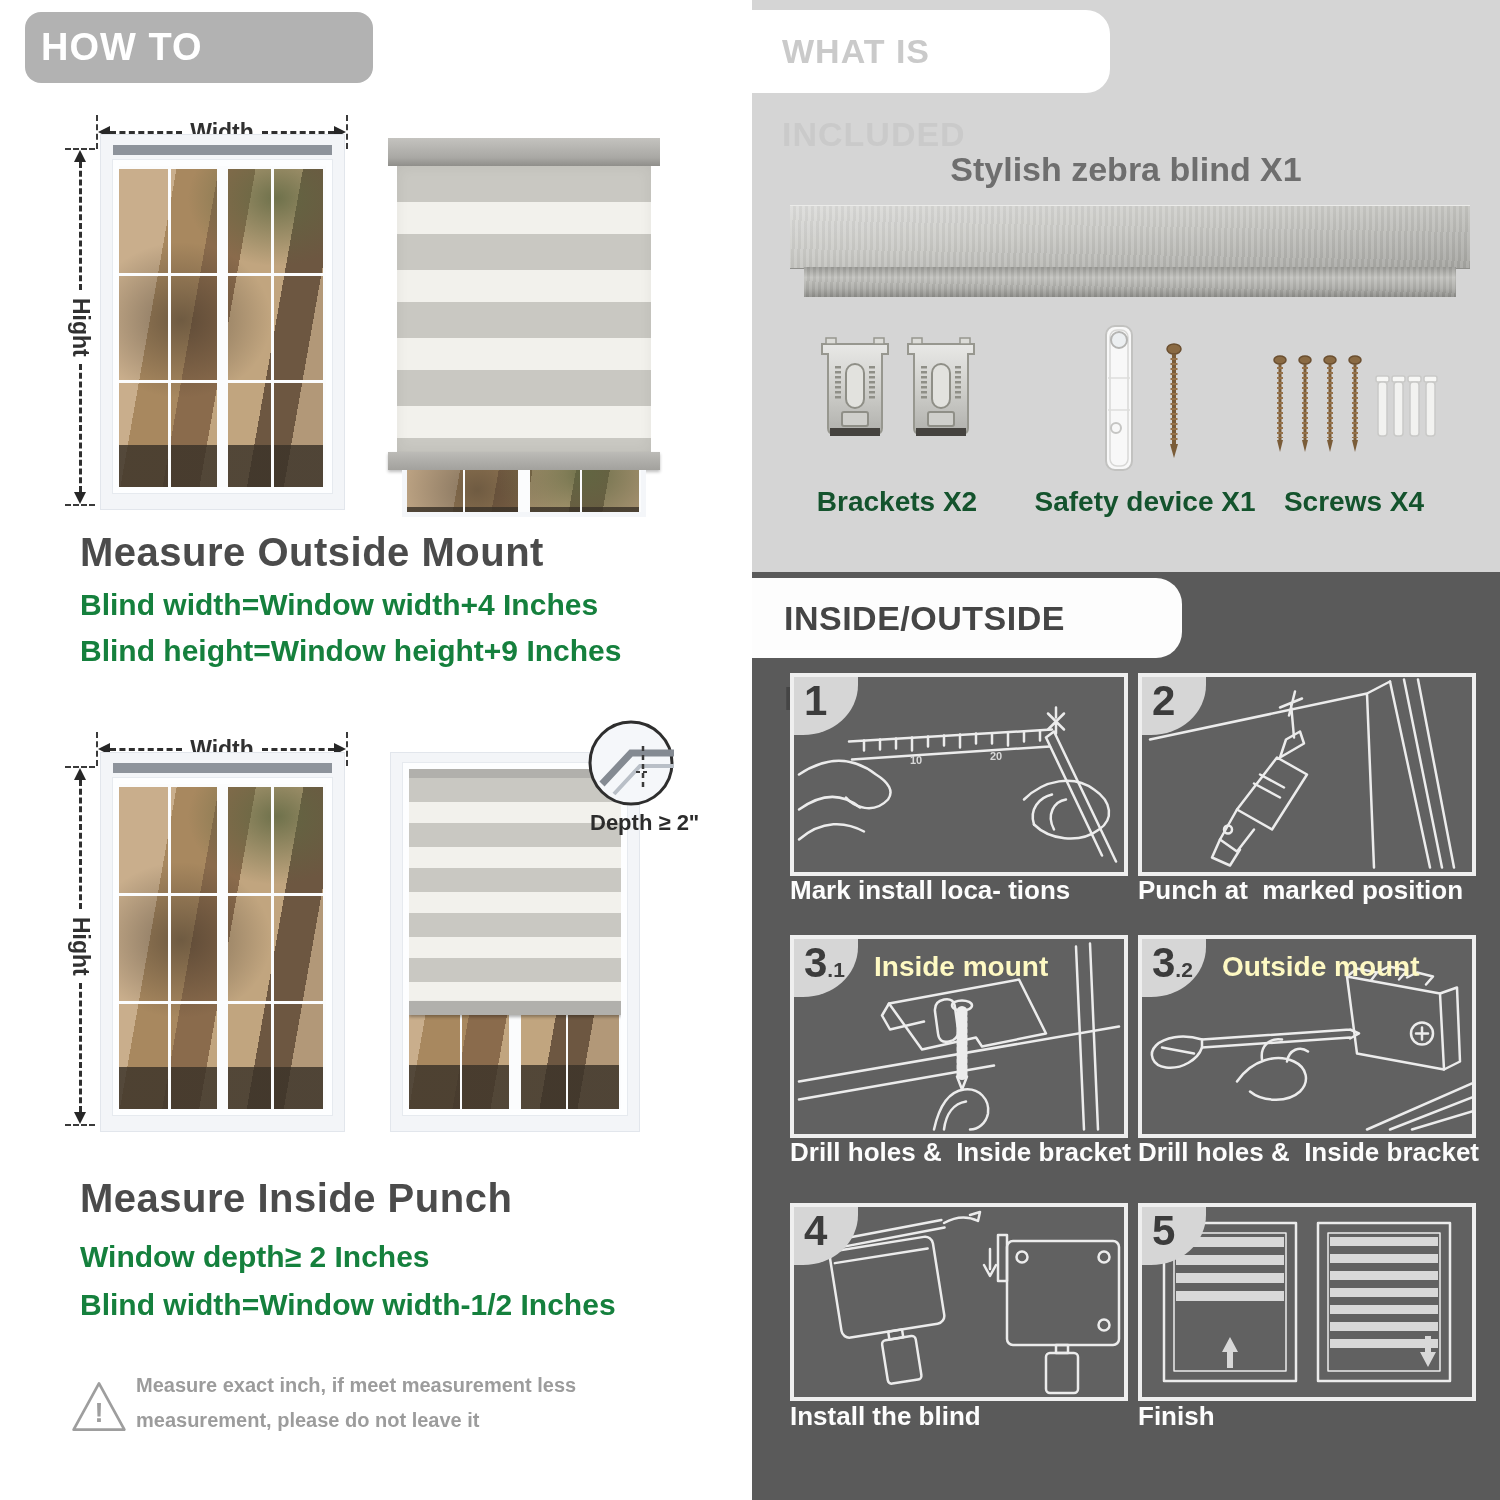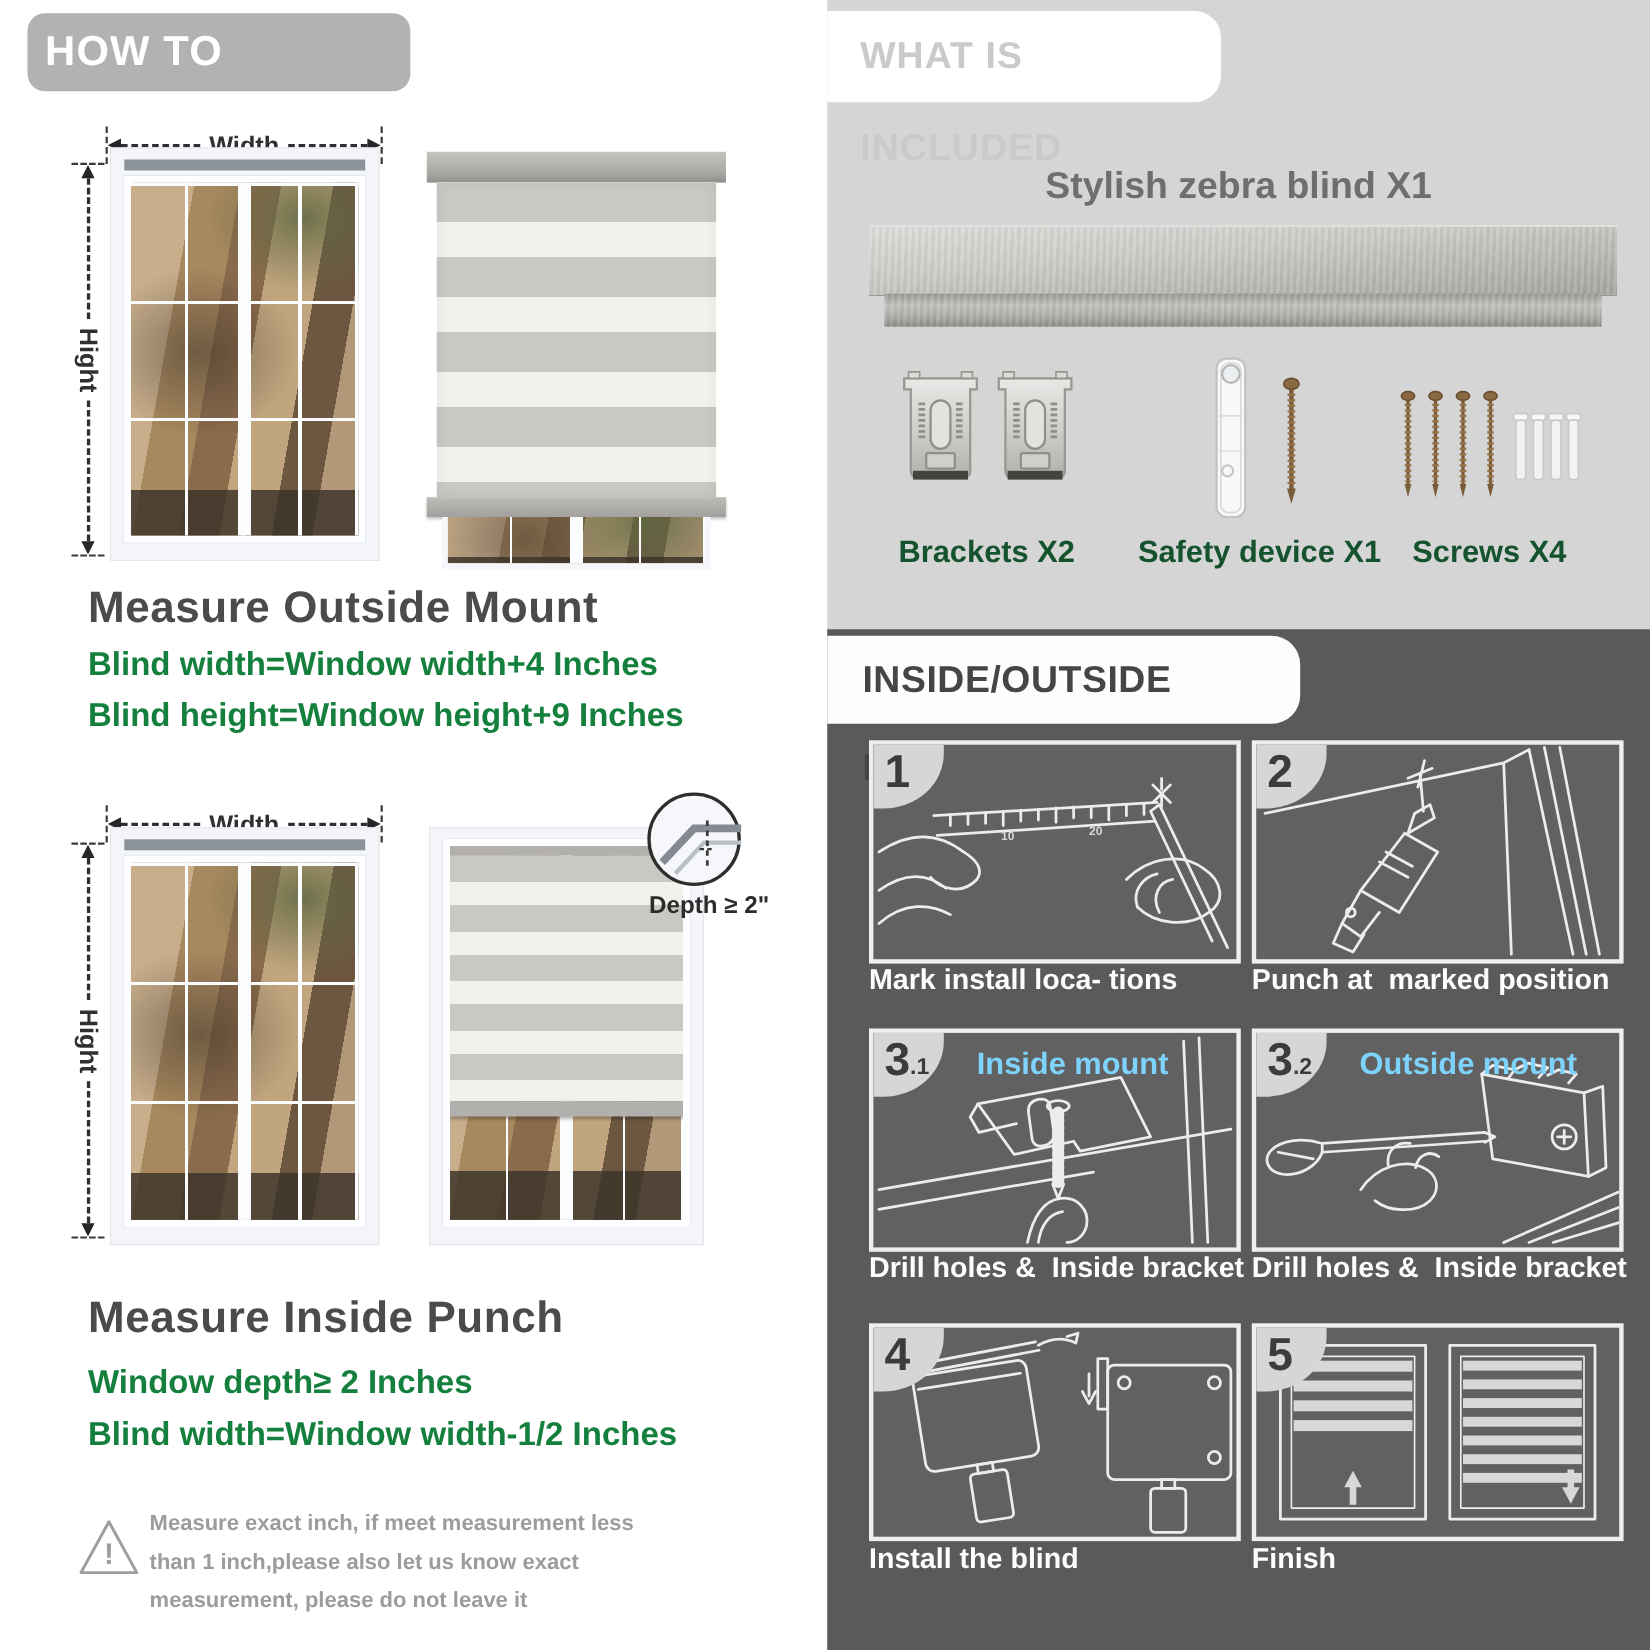--- a/index.html
+++ b/index.html
@@ -86,21 +86,21 @@
 
   .mount{position:absolute;left:752px;top:572px;width:748px;height:928px;background:#5a5a5a;}
   .hdr-white2{position:absolute;left:0;top:6px;width:430px;height:80px;background:#fdfdfd;
     border-radius:0 26px 26px 0;color:#454545;font-size:34px;line-height:80px;padding-left:32px;box-sizing:border-box;letter-spacing:.5px;}
   .step-figure{position:absolute;width:330px;background:#616161;border:4px solid #efefef;overflow:hidden;}
   .step-figure svg{display:block;width:100%;height:100%;}
   .badge{position:absolute;top:0;left:0;width:64px;height:58px;background:#d6d6d6;border-radius:0 0 86% 0;
     display:flex;align-items:flex-start;padding:2px 0 0 10px;box-sizing:border-box;}
   .badge .num{font-size:42px;color:#3c3c3c;line-height:1.05;}
   .badge .sub{font-size:21px;color:#3c3c3c;margin-top:17px;}
-  .panel-label{position:absolute;top:12px;left:94px;font-size:28px;color:#7dd3fc;}
+  .panel-label{position:absolute;top:12px;left:80px;font-size:28px;color:#fef9c3;}
   .step-caption{position:absolute;color:#fdfdfd;font-size:26px;white-space:pre;}
 
   .lineart{stroke:#ececec;stroke-width:2.5;fill:none;stroke-linecap:round;stroke-linejoin:round;}
 </style>
 </head>
 <body>
 
 <div class="canvas">
 
   <section class="left-panel">
@@ -204,21 +204,20 @@
     <div class="sec-line" style="top:1288px;">Blind width=Window width-1/2 Inches</div>
 
     <div class="abs" style="left:70px;top:1378px;width:58px;height:62px;">
       <svg viewBox="0 0 64 64">
         <path d="M32,6 L60,57 H4 Z" fill="none" stroke="#9e9e9e" stroke-width="3" stroke-linejoin="round"></path>
         <text x="32" y="48" text-anchor="middle" font-size="30" font-weight="bold" fill="#9e9e9e">!</text>
       </svg>
     </div>
     <div class="warn-text" style="left:136px;top:1368px;width:480px;">
       <div>Measure exact inch, if meet measurement less</div>
-      <div>than 1 inch,please also let us know exact</div>
       <div>measurement, please do not leave it</div>
     </div>
   </section>
 
   <section class="included">
     <div class="hdr-white">WHAT IS INCLUDED</div>
     <div class="prod-title">Stylish zebra blind X1</div>
 
     <div class="headrail"></div>
     <div class="headrail-lip"></div>

